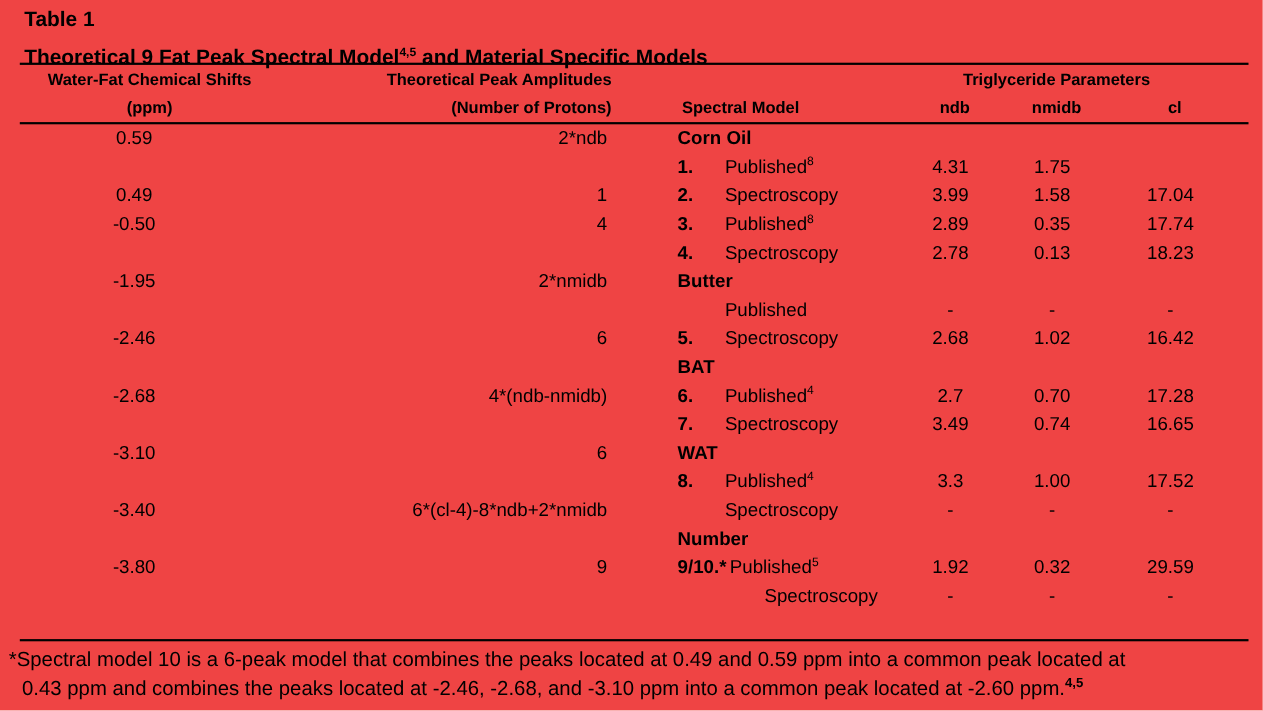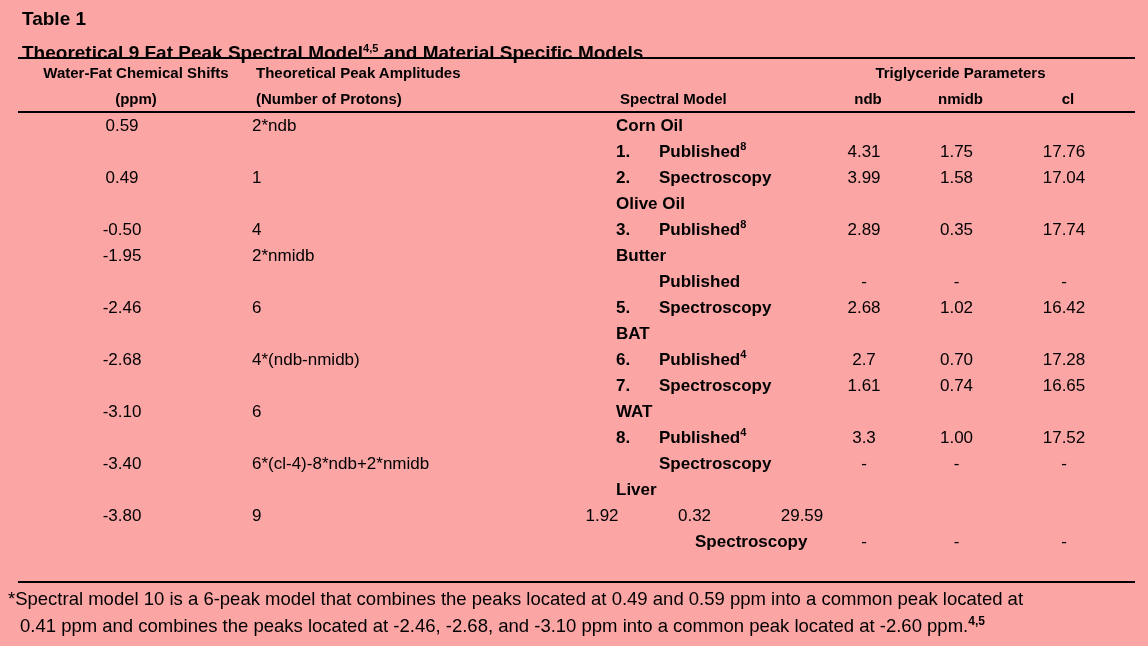--- a/index.html
+++ b/index.html
@@ -1,19 +1,19 @@
 <!DOCTYPE html>
 <html><head>
 <meta charset="utf-8">
 <style>
   html,body{margin:0;padding:0;background:#ffffff;}
   .page{
     position:relative;
     width:1148px;height:646px;
-    background:#fca5a5;color:#000;
+    background:#ef4444;color:#000;
     font-family:"Liberation Sans", sans-serif;
     overflow:hidden;
   }
   .title{
     position:absolute;left:22px;top:6px;
     font-size:19px;font-weight:bold;line-height:26px;
   }
   .subtitle{
     position:absolute;left:22px;top:40px;
     font-size:19px;font-weight:bold;line-height:26px;
@@ -25,32 +25,32 @@
     position:absolute;left:18px;width:1117px;height:2px;background:#000;
   }
   .r1{top:57px;} .r2{top:111px;} .r3{top:581px;}
   .hrow{
     position:absolute;left:16px;width:1117px;display:flex;
     font-weight:bold;font-size:15px;
   }
   .hrow1{top:60px;height:26px;line-height:26px;}
   .hrow2{top:86px;height:25px;line-height:25px;}
   .c-shift{width:240px;text-align:center;flex:none;}
-  .c-amp{width:300px;text-align:left;flex:none;}
+  .c-amp{width:300px;text-align:right;flex:none;}
   .c-model{width:262px;padding-left:64px;box-sizing:border-box;flex:none;font-weight:bold;white-space:nowrap;}
   .c-ndb{width:100px;text-align:center;flex:none;}
   .c-nmidb{width:85px;text-align:center;flex:none;}
   .c-cl{width:130px;text-align:center;flex:none;}
   .c-group{width:315px;padding-right:30px;box-sizing:border-box;text-align:center;flex:none;}
   .tbody{position:absolute;left:12px;top:113px;width:1117px;font-size:17px;}
   .trow{display:flex;height:26px;line-height:26px;}
   .trow .c-shift{padding-right:20px;box-sizing:border-box;}
   .num{display:inline-block;min-width:40px;margin-right:3px;}
   .material{font-weight:bold;}
-  .mlabel{font-weight:bold;}
+  .mlabel{font-weight:normal;}
   .mlabel.indent{margin-left:36px;}
   .footnote{
     position:absolute;left:8px;top:585px;width:1125px;
     font-size:18.5px;line-height:27px;font-weight:normal;
   }
   .fn-line2{padding-left:12px;}
   .fnsup{font-size:12px;font-weight:bold;line-height:0;vertical-align:super;}
 </style>
 </head>
 <body>
@@ -91,47 +91,46 @@
         <div class="c-ndb"></div>
         <div class="c-nmidb"></div>
         <div class="c-cl"></div>
       </div>
       <div class="trow">
         <div class="c-shift"></div>
         <div class="c-amp"></div>
         <div class="c-model"><span class="num">1.</span><span class="mlabel">Published<sup>8</sup></span></div>
         <div class="c-ndb">4.31</div>
         <div class="c-nmidb">1.75</div>
-        <div class="c-cl">17.76</div>
       </div>
       <div class="trow">
         <div class="c-shift">0.49</div>
         <div class="c-amp">1</div>
         <div class="c-model"><span class="num">2.</span><span class="mlabel">Spectroscopy</span></div>
         <div class="c-ndb">3.99</div>
         <div class="c-nmidb">1.58</div>
         <div class="c-cl">17.04</div>
       </div>
       <div class="trow">
-        <div class="c-shift"></div>
-        <div class="c-amp"></div>
-        <div class="c-model"><span class="material">Olive Oil</span></div>
-        <div class="c-ndb"></div>
-        <div class="c-nmidb"></div>
-        <div class="c-cl"></div>
-      </div>
-      <div class="trow">
         <div class="c-shift">-0.50</div>
         <div class="c-amp">4</div>
         <div class="c-model"><span class="num">3.</span><span class="mlabel">Published<sup>8</sup></span></div>
         <div class="c-ndb">2.89</div>
         <div class="c-nmidb">0.35</div>
         <div class="c-cl">17.74</div>
       </div>
       <div class="trow">
+        <div class="c-shift"></div>
+        <div class="c-amp"></div>
+        <div class="c-model"><span class="num">4.</span><span class="mlabel">Spectroscopy</span></div>
+        <div class="c-ndb">2.78</div>
+        <div class="c-nmidb">0.13</div>
+        <div class="c-cl">18.23</div>
+      </div>
+      <div class="trow">
         <div class="c-shift">-1.95</div>
         <div class="c-amp">2*nmidb</div>
         <div class="c-model"><span class="material">Butter</span></div>
         <div class="c-ndb"></div>
         <div class="c-nmidb"></div>
         <div class="c-cl"></div>
       </div>
       <div class="trow">
         <div class="c-shift"></div>
         <div class="c-amp"></div>
@@ -161,21 +160,21 @@
         <div class="c-amp">4*(ndb-nmidb)</div>
         <div class="c-model"><span class="num">6.</span><span class="mlabel">Published<sup>4</sup></span></div>
         <div class="c-ndb">2.7</div>
         <div class="c-nmidb">0.70</div>
         <div class="c-cl">17.28</div>
       </div>
       <div class="trow">
         <div class="c-shift"></div>
         <div class="c-amp"></div>
         <div class="c-model"><span class="num">7.</span><span class="mlabel">Spectroscopy</span></div>
-        <div class="c-ndb">1.61</div>
+        <div class="c-ndb">3.49</div>
         <div class="c-nmidb">0.74</div>
         <div class="c-cl">16.65</div>
       </div>
       <div class="trow">
         <div class="c-shift">-3.10</div>
         <div class="c-amp">6</div>
         <div class="c-model"><span class="material">WAT</span></div>
         <div class="c-ndb"></div>
         <div class="c-nmidb"></div>
         <div class="c-cl"></div>
@@ -192,44 +191,45 @@
         <div class="c-shift">-3.40</div>
         <div class="c-amp">6*(cl-4)-8*ndb+2*nmidb</div>
         <div class="c-model"><span class="num"></span><span class="mlabel">Spectroscopy</span></div>
         <div class="c-ndb">-</div>
         <div class="c-nmidb">-</div>
         <div class="c-cl">-</div>
       </div>
       <div class="trow">
         <div class="c-shift"></div>
         <div class="c-amp"></div>
-        <div class="c-model"><span class="material">Liver</span></div>
+        <div class="c-model"><span class="material">Number</span></div>
         <div class="c-ndb"></div>
         <div class="c-nmidb"></div>
         <div class="c-cl"></div>
       </div>
       <div class="trow">
         <div class="c-shift">-3.80</div>
         <div class="c-amp">9</div>
+        <div class="c-model"><span class="num">9/10.*</span><span class="mlabel">Published<sup>5</sup></span></div>
         <div class="c-ndb">1.92</div>
         <div class="c-nmidb">0.32</div>
         <div class="c-cl">29.59</div>
       </div>
       <div class="trow">
         <div class="c-shift"></div>
         <div class="c-amp"></div>
         <div class="c-model"><span class="num"></span><span class="mlabel indent">Spectroscopy</span></div>
         <div class="c-ndb">-</div>
         <div class="c-nmidb">-</div>
         <div class="c-cl">-</div>
       </div>
     </div>
 
   <div class="rule r3"></div>
 
   <div class="footnote">
     <div>*Spectral model 10 is a 6-peak model that combines the peaks located at 0.49 and 0.59 ppm into a common peak located at</div>
     <div class="fn-line2">
-      <span>0.41 ppm and combines the peaks located at -2.46, -2.68, and -3.10 ppm into a common peak located at -2.60 ppm.</span><sup class="fnsup">4,5</sup>
+      <span>0.43 ppm and combines the peaks located at -2.46, -2.68, and -3.10 ppm into a common peak located at -2.60 ppm.</span><sup class="fnsup">4,5</sup>
     </div>
   </div>
 
 </div>
 
 </body></html>

